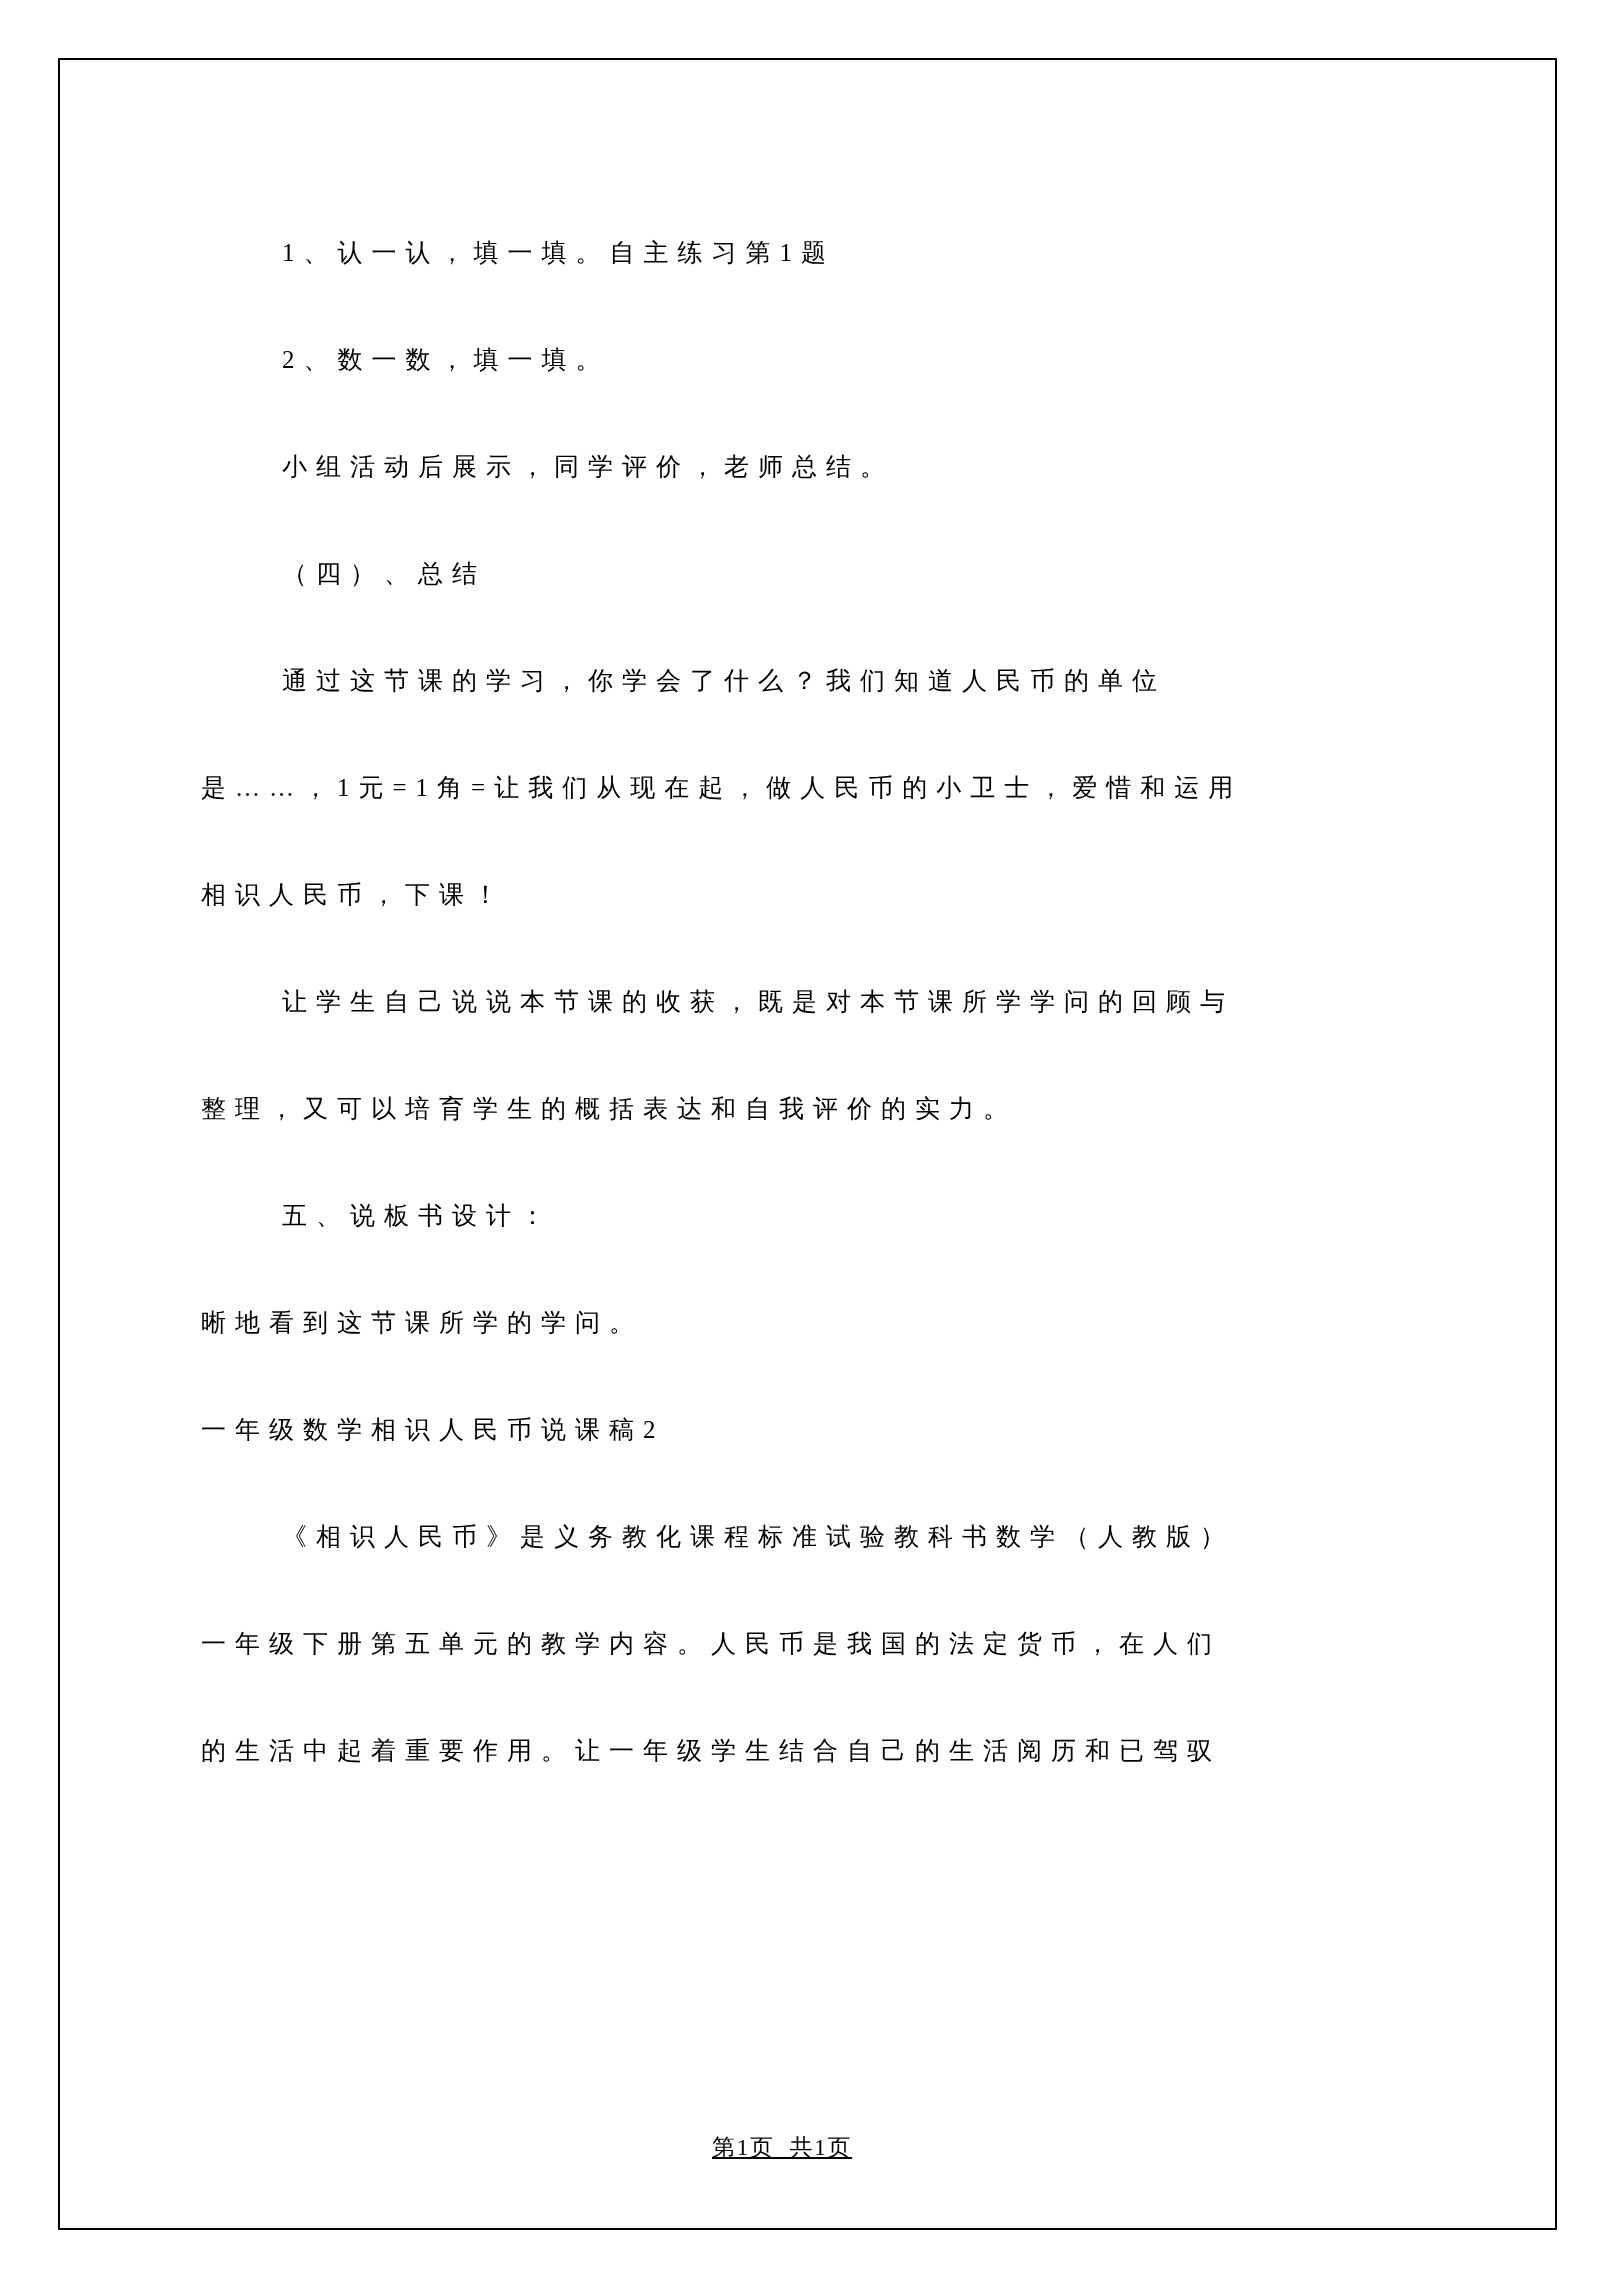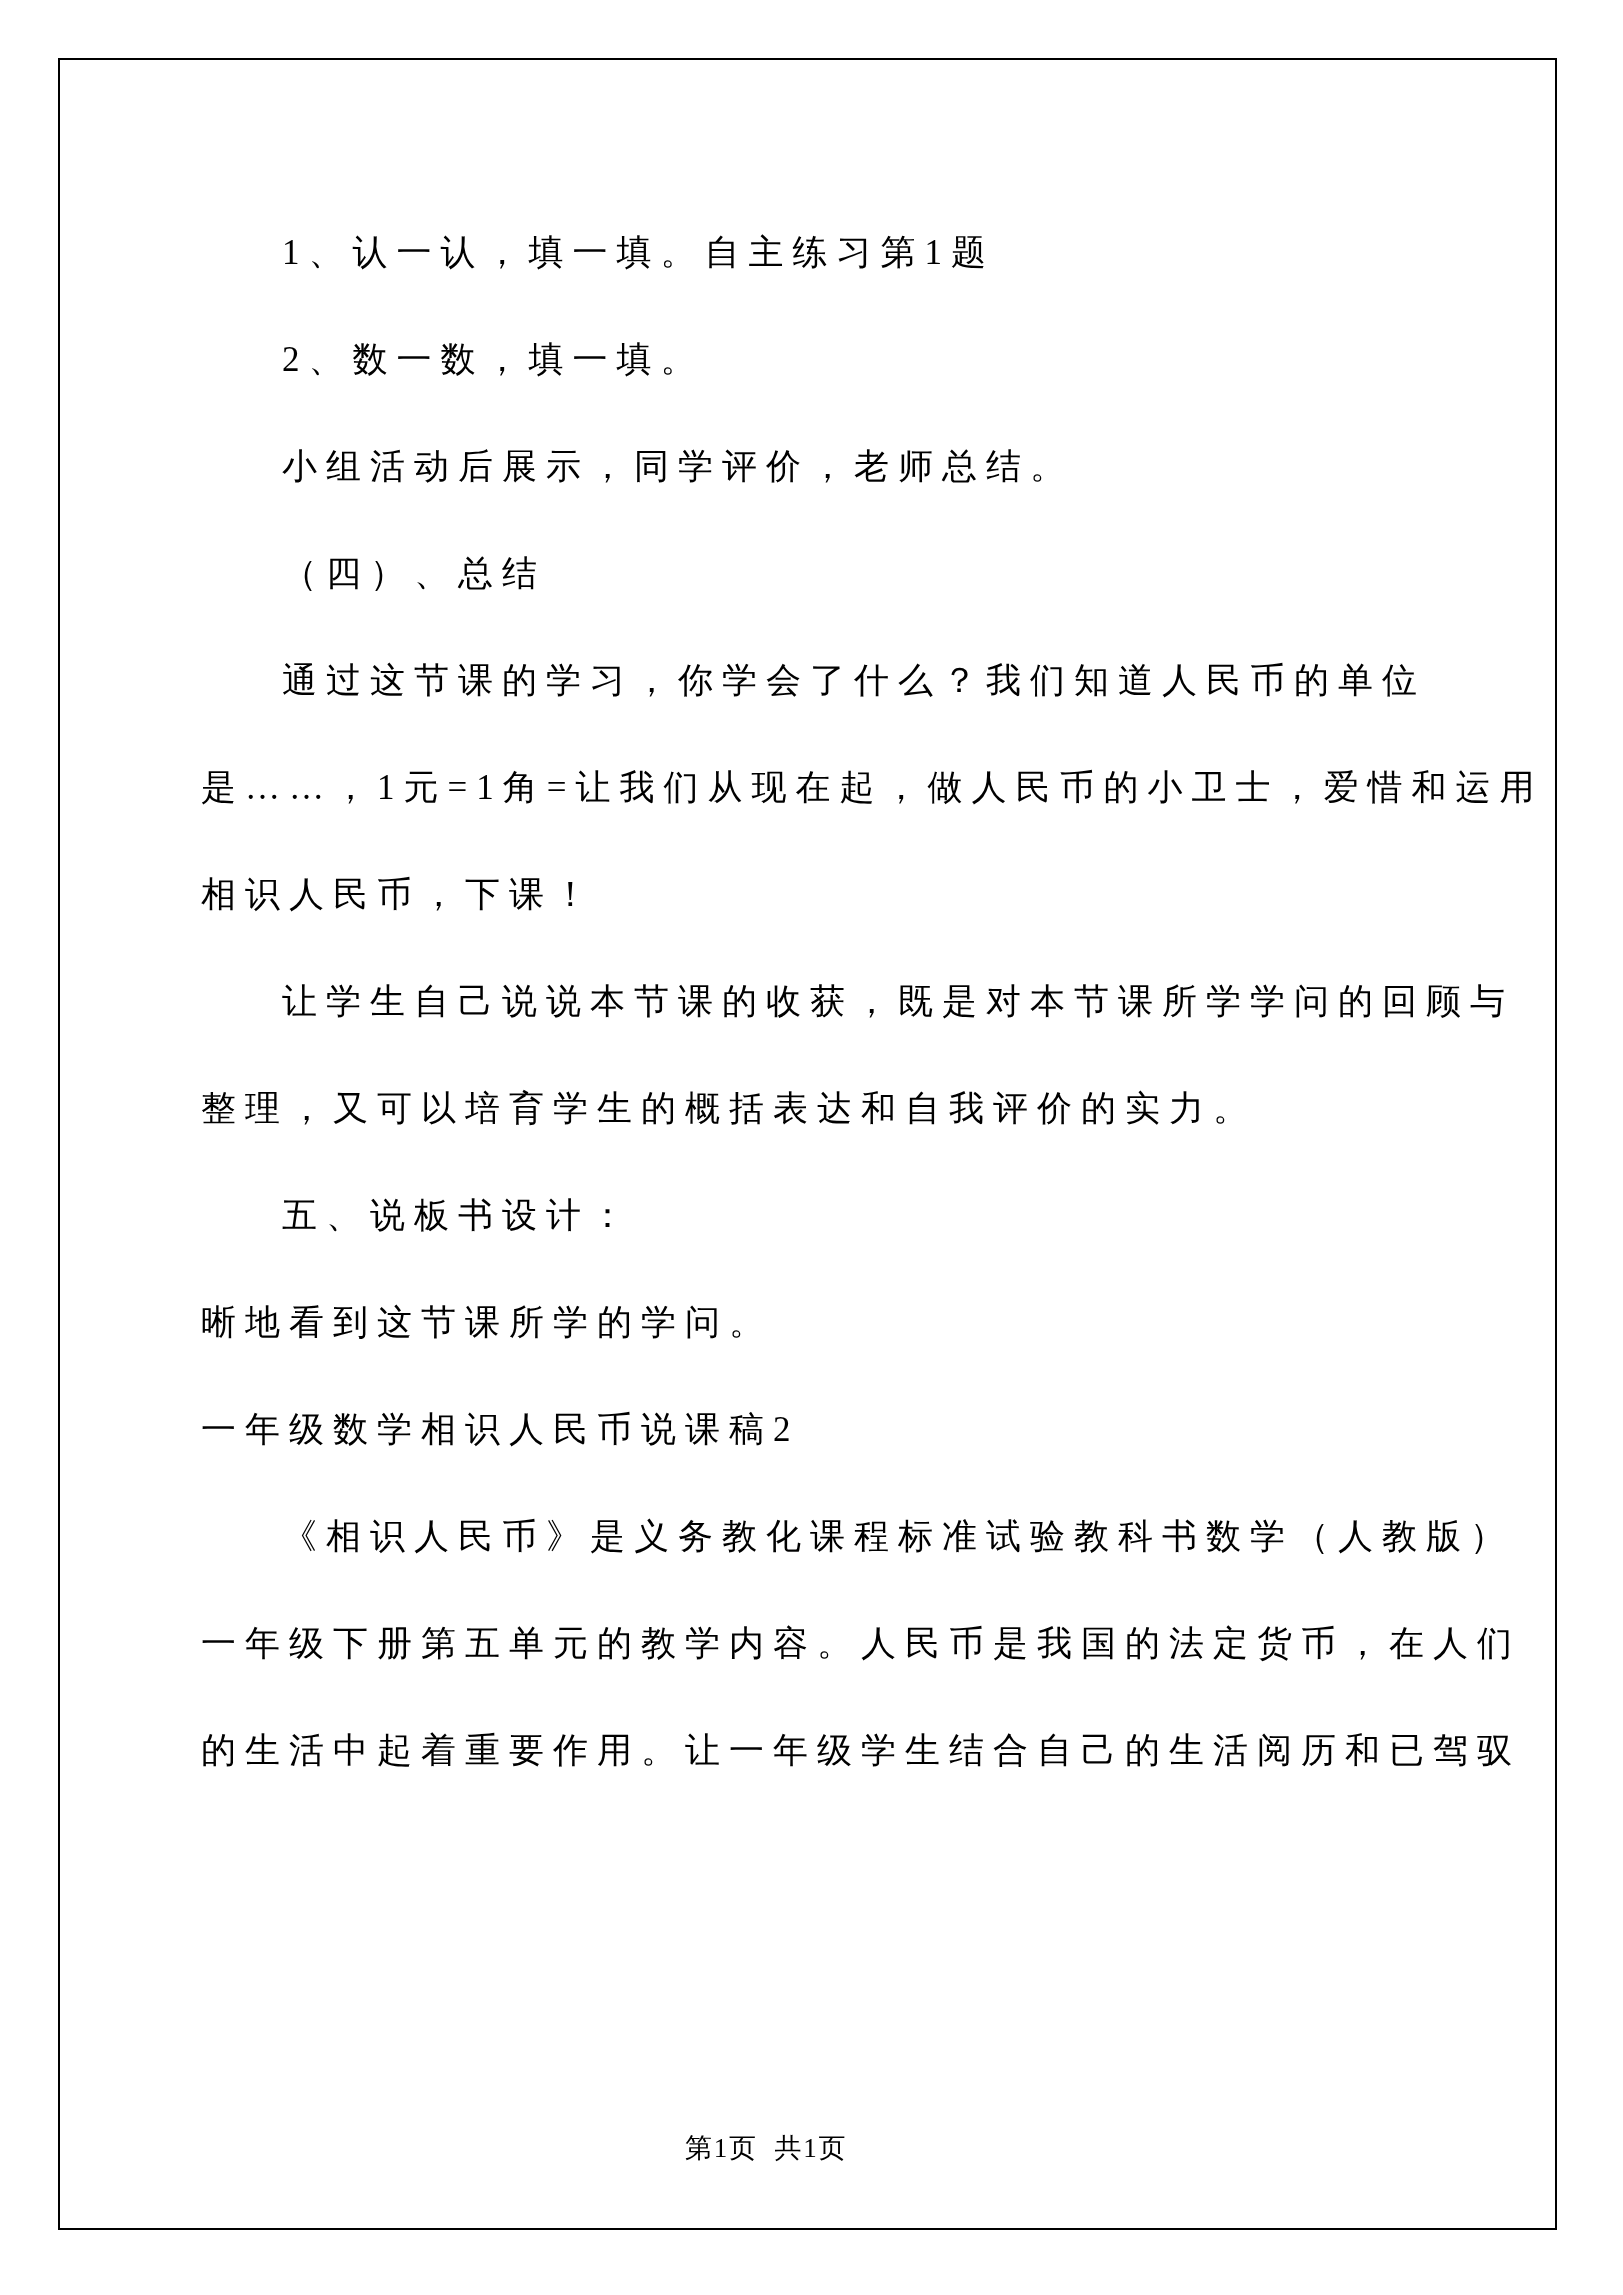--- a/index.html
+++ b/index.html
@@ -27,38 +27,39 @@
   }
   .content {
     position: absolute;
     left: 201px;
     top: 199px;
     width: 1267px;
   }
   .line {
     height: 107px;
     line-height: 107px;
-    font-size: 35px;
+    font-size: 25px;
     letter-spacing: 9px;
     white-space: nowrap;
     color: #000000;
   }
   .line.indent {
     padding-left: 81px;
   }
   .footer {
     position: absolute;
-    left: 685px;
+    left: 712px;
     top: 2131px;
     height: 34px;
     line-height: 34px;
-    font-size: 27px;
+    font-size: 23px;
     letter-spacing: 1.7px;
     white-space: pre;
     color: #000000;
+    text-decoration: underline;
   }
 </style>
 </head>
 <body>
 
 <div class="page-border"></div>
 
 <div class="content">
   <div class="line indent">1、认一认，填一填。自主练习第1题</div>
   <div class="line indent">2、数一数，填一填。</div>

